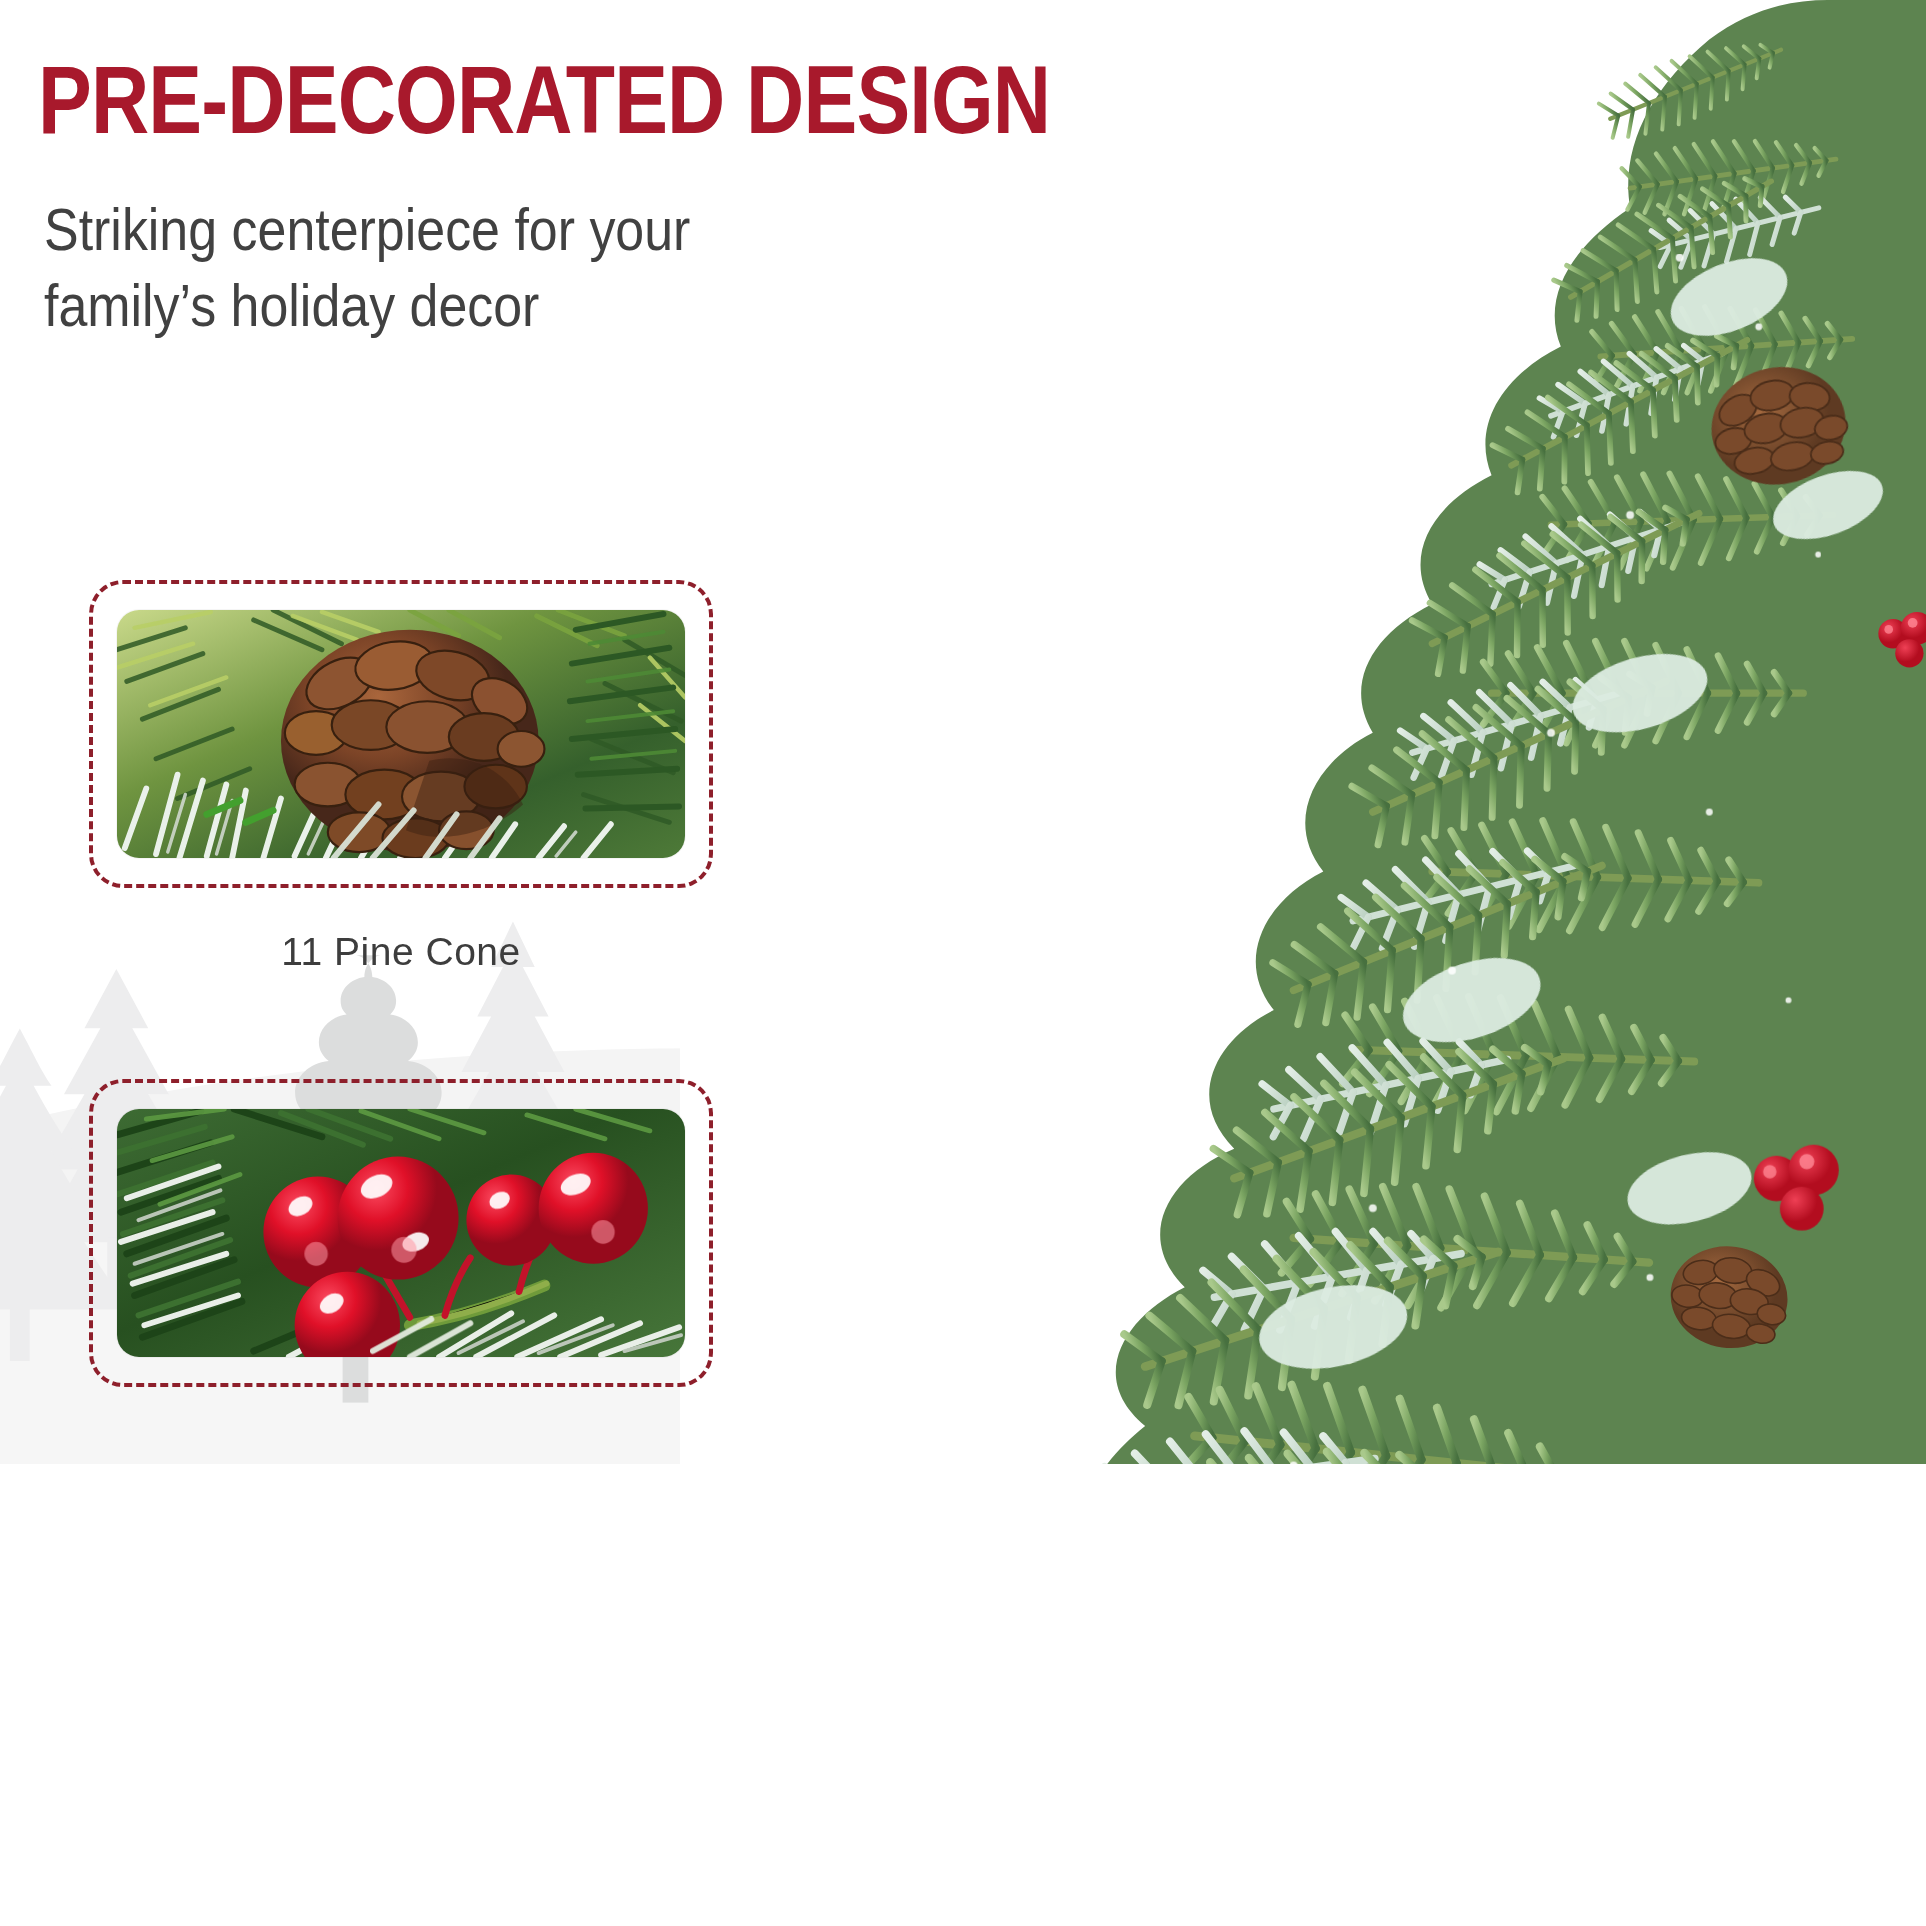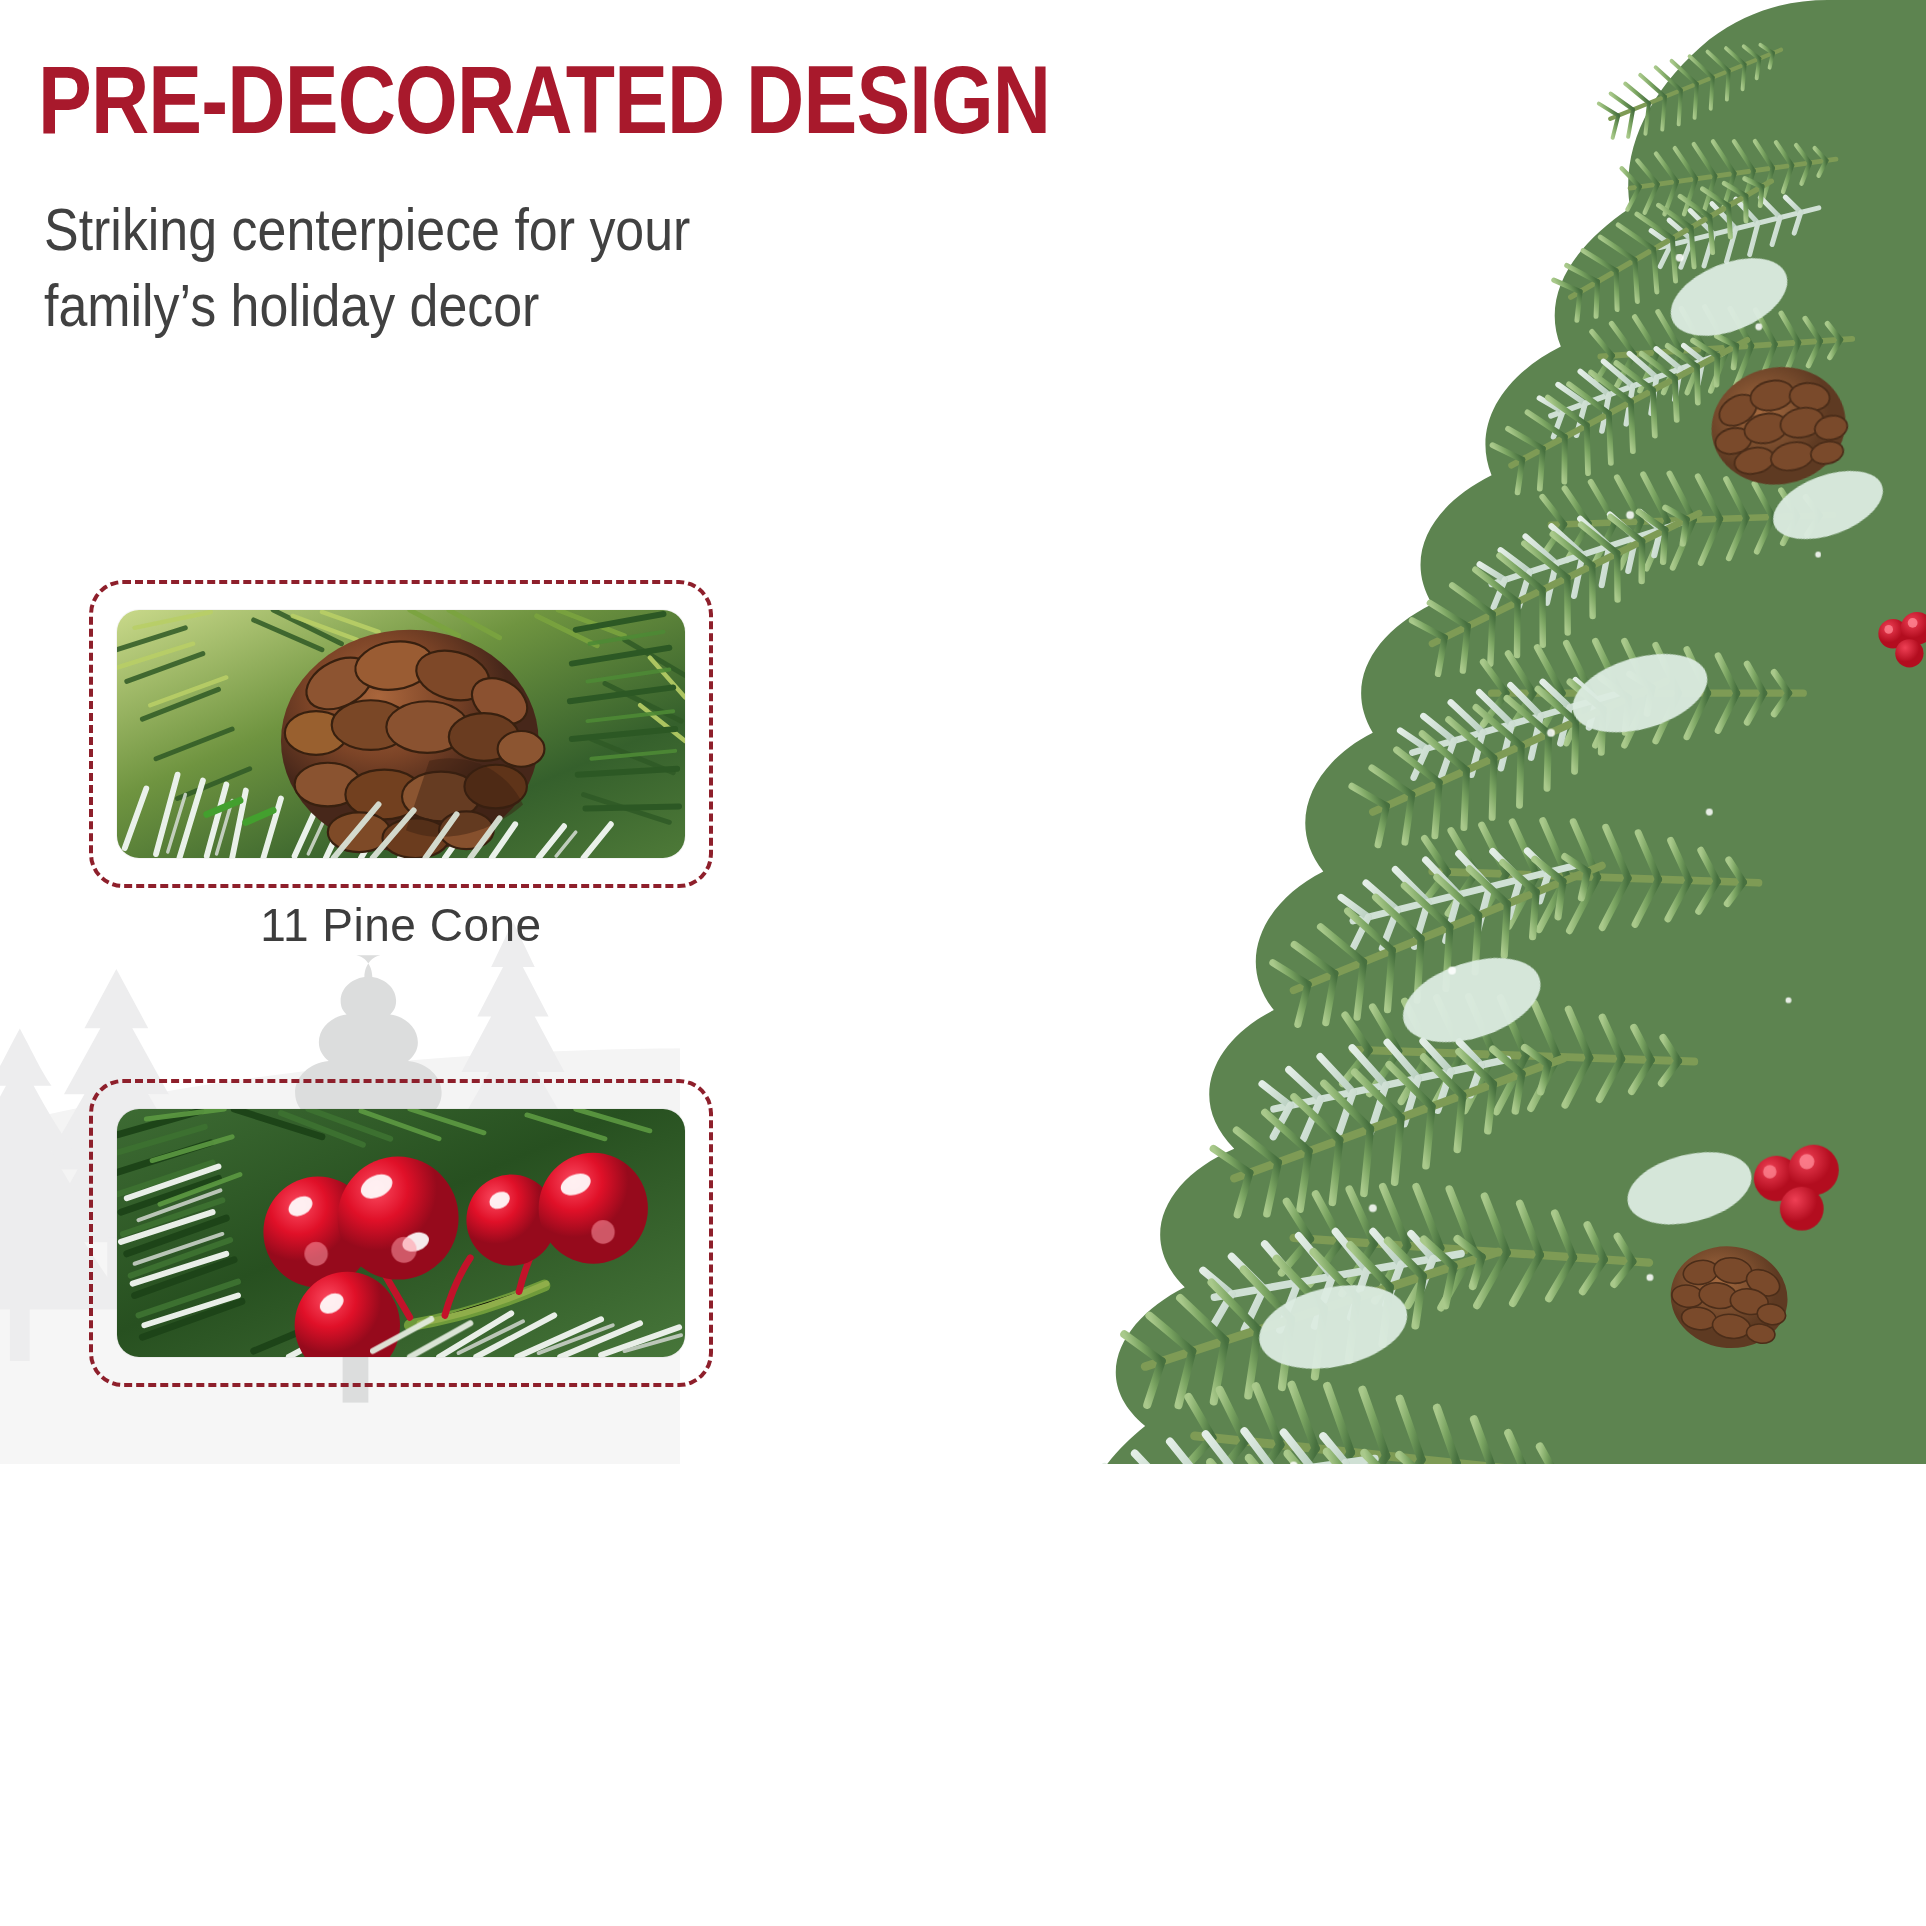--- a/index.html
+++ b/index.html
@@ -56,23 +56,23 @@
   }
   .card-photo{
     width:100%;height:100%;
     border-radius:22px;
     overflow:hidden;
     position:relative;
     box-shadow:0 0 0 1px rgba(0,0,0,.04);
   }
   .card-photo svg{display:block;width:100%;height:100%;}
   .card-caption{
-    margin-top:10px;
+    margin-top:42px;
     text-align:center;
-    font-size:46px;
+    font-size:39px;
     color:#3d3d3d;
     font-family:"Liberation Sans", sans-serif;
     letter-spacing:0.5px;
   }
   #card-pinecone{left:89px;top:580px;width:624px;}
   #card-pinecone .card-photo{height:248px;}
   #card-berries{left:89px;top:1079px;width:624px;}
   #card-berries .card-photo{height:248px;}
 </style>
 </head>

